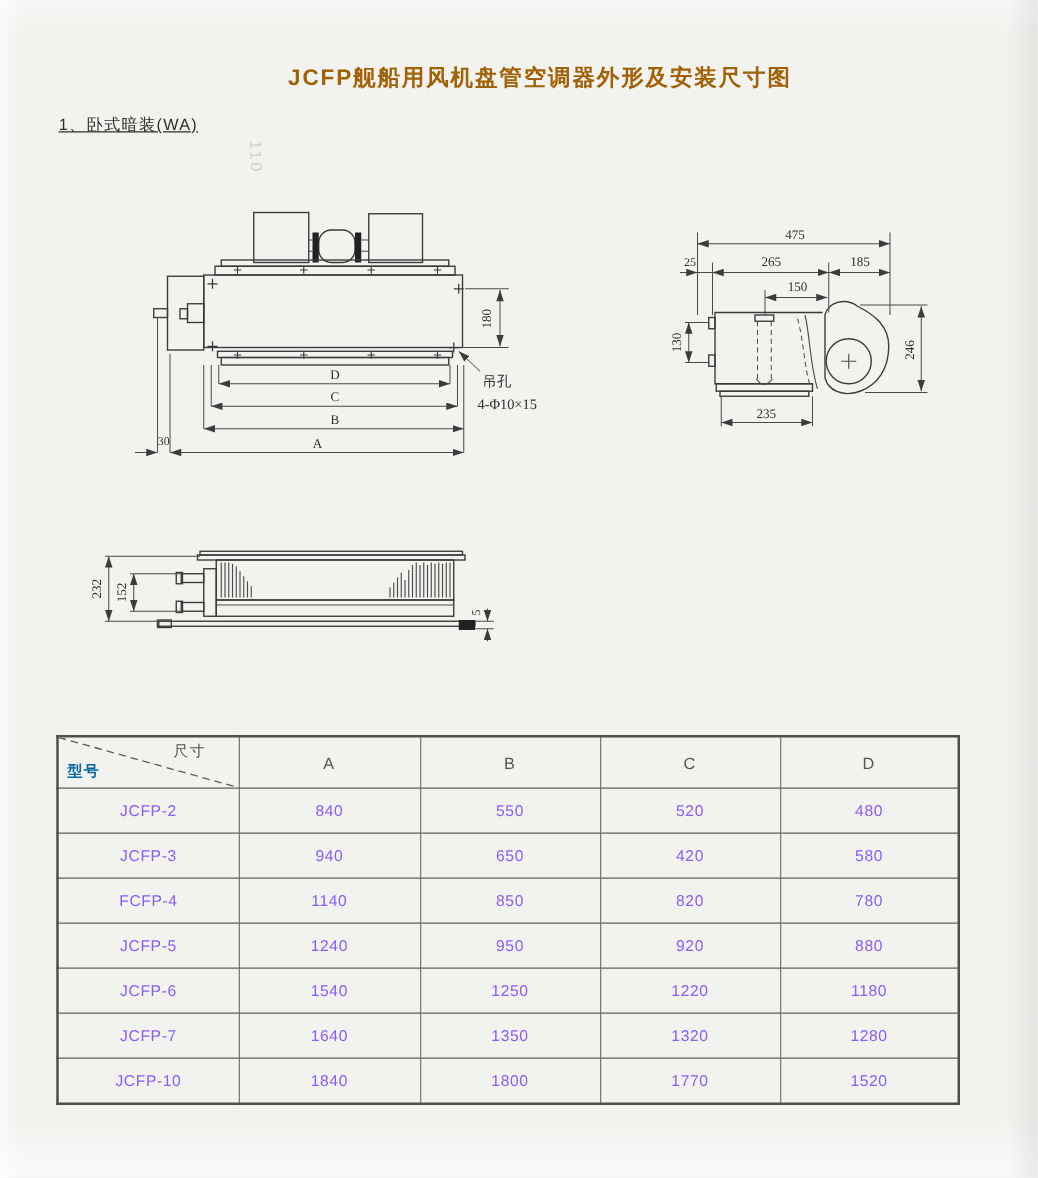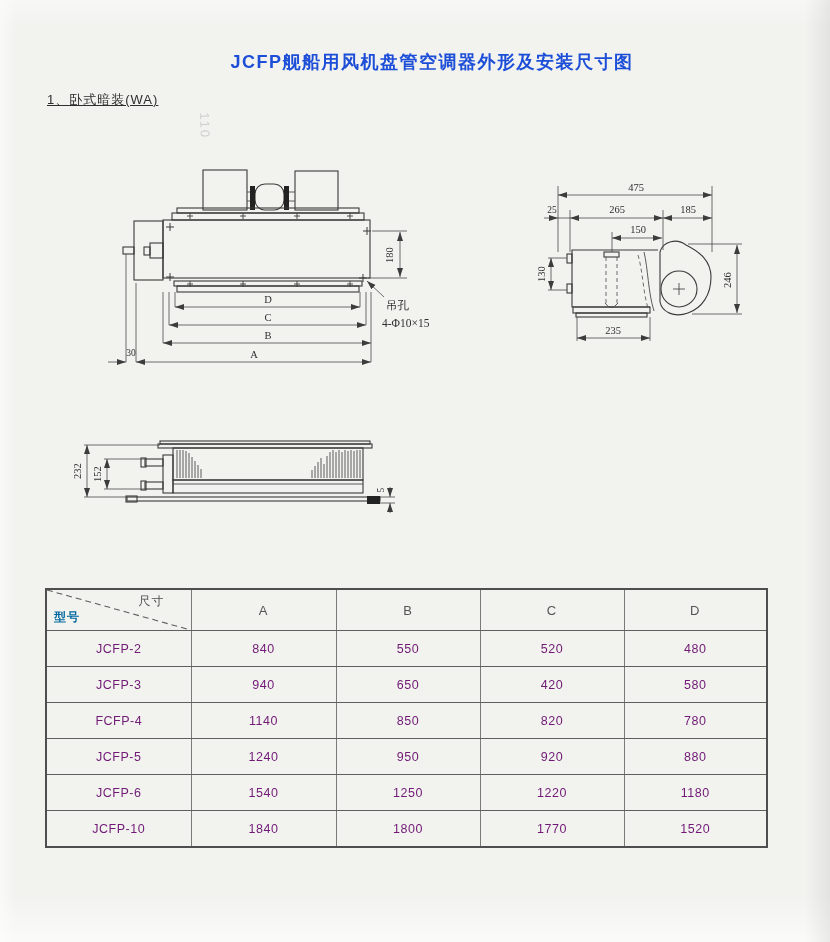--- a/index.html
+++ b/index.html
@@ -15,21 +15,21 @@
     background:
       linear-gradient(90deg, rgba(255,255,255,.55), rgba(255,255,255,0) 2%, rgba(255,255,255,0) 97%, rgba(160,160,160,.18)),
       linear-gradient(0deg, rgba(255,255,255,.65), rgba(255,255,255,0) 5%),
       linear-gradient(180deg, rgba(255,255,255,.4), rgba(255,255,255,0) 3%);
   }
   .title {
     position:absolute; top:38px; left:0; width:100%;
     box-sizing:border-box; padding-left:34px;
     text-align:center;
     font-size:18px; font-weight:bold; letter-spacing:1.5px;
-    color:#1d4ed8;
+    color:#a16207;
   }
   .section-label {
     position:absolute; top:91px; left:47px;
     font-size:13px; color:#2e2e2e; letter-spacing:1px;text-decoration:underline;
   }
   .watermark {
     position:absolute; top:112px; left:212px;
     font-size:13px; color:#9a9aa0; opacity:.4;
     transform:rotate(88deg); transform-origin:left top;
     letter-spacing:2px;
@@ -50,21 +50,21 @@
     border-collapse:collapse; table-layout:fixed;
     border:2px solid #4e4e4e;
   }
   table.dims th, table.dims td {
     border-left:1px solid #7a7a7a; border-right:1px solid #7a7a7a;
     border-top:1.5px solid #5f5f5f; border-bottom:1.5px solid #5f5f5f;
     text-align:center; vertical-align:middle;
     font-weight:normal;
   }
   table.dims th { height:38px; font-size:13px; color:#555; letter-spacing:1px; }
-  table.dims td { height:33px; font-size:12.5px; color:#701a75; letter-spacing:.5px; }
+  table.dims td { height:33px; font-size:12.5px; color:#8b5cf6; letter-spacing:.5px; }
   th.corner { position:relative;margin-top:10px; }
   th.corner svg { position:absolute; left:0; top:0; width:100%; height:100%; }
   .corner-top    { position:absolute; top:3px;  right:26px; font-size:12px; color:#4e4e4e; letter-spacing:1px; }
   .corner-bottom { position:absolute; bottom:4px; left:7px; font-size:12px; color:#0369a1; letter-spacing:1px;font-weight:bold; }
 </style>
 </head>
 <body>
 
 <div class="scan-shade"></div>
 
@@ -287,20 +287,27 @@
       <td>880</td>
     </tr>
     <tr>
       <td>JCFP-6</td>
       <td>1540</td>
       <td>1250</td>
       <td>1220</td>
       <td>1180</td>
     </tr>
     <tr>
+      <td>JCFP-7</td>
+      <td>1640</td>
+      <td>1350</td>
+      <td>1320</td>
+      <td>1280</td>
+    </tr>
+    <tr>
       <td>JCFP-10</td>
       <td>1840</td>
       <td>1800</td>
       <td>1770</td>
       <td>1520</td>
     </tr>
   </tbody>
 </table>
 
 </body></html>

